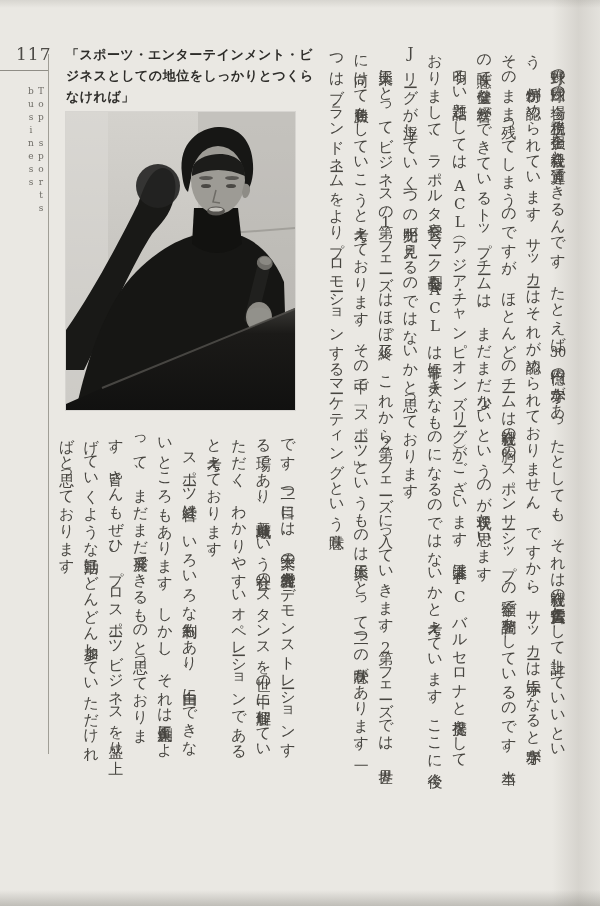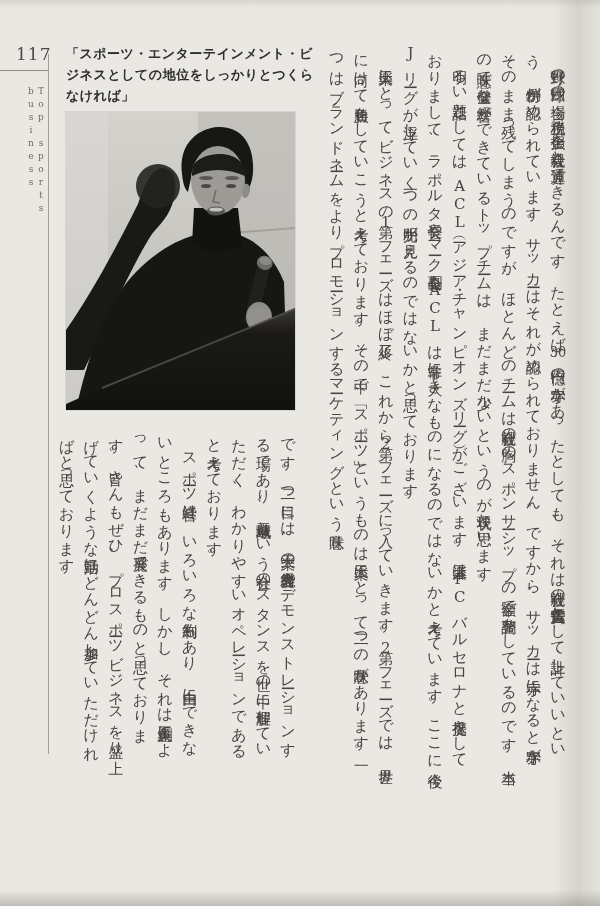--- a/index.html
+++ b/index.html
@@ -36,21 +36,21 @@
     position:absolute;left:48px;top:54px;width:1px;height:700px;background:#a09e96;
   }
   .margin-caption{
     position:absolute;left:26px;top:86px;height:160px;
     writing-mode:vertical-rl;text-orientation:upright;
     font-size:9px;letter-spacing:3px;color:#6e6c66;
   }
   
   .photo-caption{
     position:absolute;left:66px;top:44px;width:250px;
-    font-family:Liberation Mono, monospace;
+    font-family:Liberation Sans, sans-serif;
     font-weight:700;font-size:13px;line-height:21px;letter-spacing:0.5px;
     color:#2e2d2a;white-space:pre-line;
   }
   
   .photo{
     position:absolute;left:66px;top:112px;width:229px;height:298px;
     outline:1px solid rgba(0,0,0,0.08);
   }
   .photo svg{display:block;}
   

